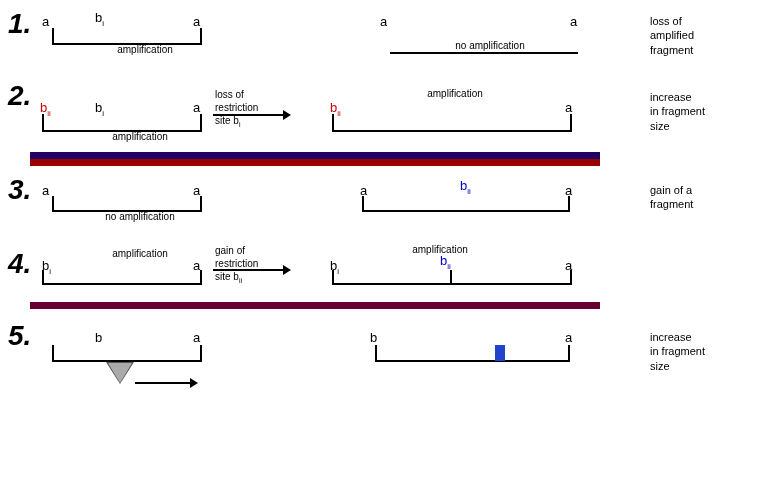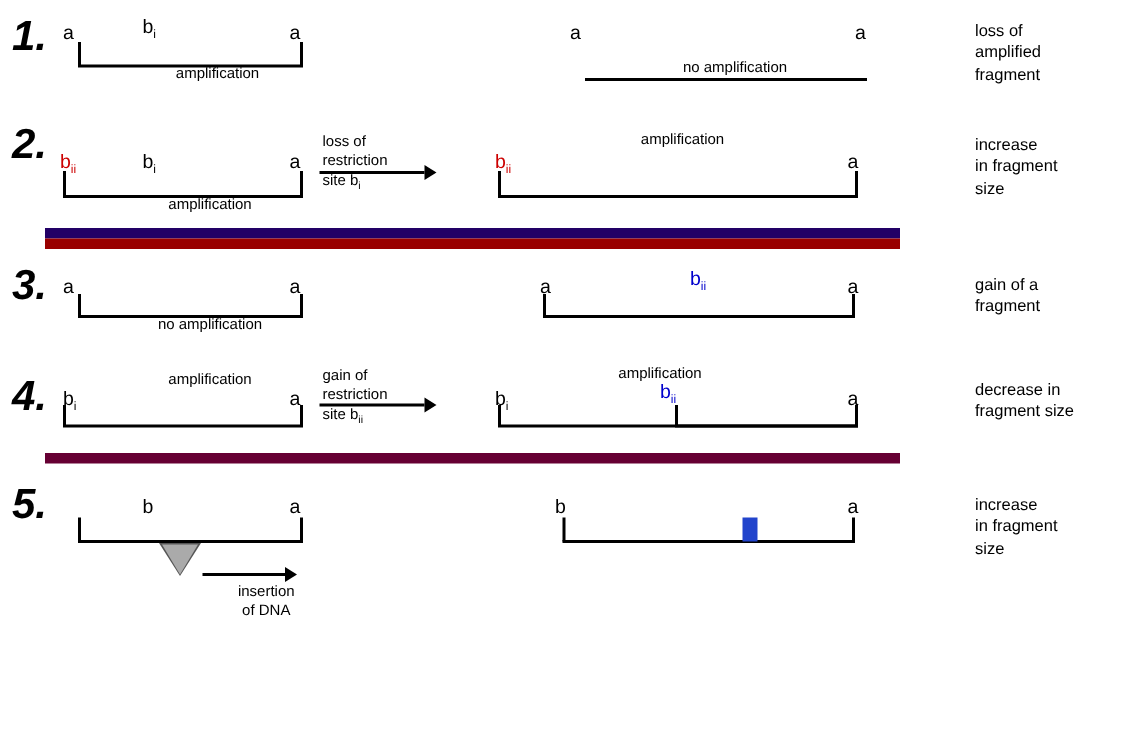--- a/index.html
+++ b/index.html
@@ -165,42 +165,40 @@
   <span class="amp-label" style="left:390px; top:244px; width:100px;">amplification</span>
   <span class="lbl" style="left:565px; top:258px;">a</span>
 
   <div style="position:absolute; left:332px; top:283px; width:240px; height:2px; background:#000;"></div>
   <div style="position:absolute; left:332px; top:270px; width:2px; height:14px; background:#000;"></div>
   <div style="position:absolute; left:570px; top:270px; width:2px; height:14px; background:#000;"></div>
 
   <div style="position:absolute; left:450px; top:283px; width:122px; height:2px; background:#000;"></div>
   <div style="position:absolute; left:450px; top:270px; width:2px; height:14px; background:#000;"></div>
 
-  <div class="desc-text" style="top:253px; width:110px;">decrease in<br>fragment size</div>
 
   <div style="position:absolute; left:30px; top:302px; width:570px; height:7px; background:#660033;"></div>
 
   <div class="row-label" style="left:8px; top:320px;">5.</div>
 
   <span class="lbl" style="left:95px; top:330px;">b</span>
   <span class="lbl" style="left:193px; top:330px;">a</span>
 
   <div style="position:absolute; left:52px; top:360px; width:150px; height:2px; background:#000;"></div>
   <div style="position:absolute; left:52px; top:345px; width:2px; height:16px; background:#000;"></div>
   <div style="position:absolute; left:200px; top:345px; width:2px; height:16px; background:#000;"></div>
 
   <div style="position:absolute; left:106px; top:362px; width:0; height:0; border-left:14px solid transparent; border-right:14px solid transparent; border-top:22px solid #555;"></div>
   <div style="position:absolute; left:108px; top:363px; width:0; height:0; border-left:12px solid transparent; border-right:12px solid transparent; border-top:20px solid #aaa;"></div>
 
   <div style="position:absolute; left:135px; top:378px; display:flex; align-items:center;">
     <div style="width:55px; height:2px; background:#000;"></div>
     <div style="width:0; height:0; border-top:5px solid transparent; border-bottom:5px solid transparent; border-left:8px solid #000;"></div>
   </div>
 
-  <div style="position:absolute; left:140px; top:388px; font-size:10px; line-height:1.3; width:75px; text-align:center;">insertion<br>of DNA</div>
 
   <span class="lbl" style="left:370px; top:330px;">b</span>
   <span class="lbl" style="left:565px; top:330px;">a</span>
 
   <div style="position:absolute; left:375px; top:360px; width:195px; height:2px; background:#000;"></div>
   <div style="position:absolute; left:375px; top:345px; width:2px; height:16px; background:#000;"></div>
   <div style="position:absolute; left:568px; top:345px; width:2px; height:16px; background:#000;"></div>
 
   <div style="position:absolute; left:495px; top:345px; width:10px; height:16px; background:#2244cc;"></div>
 

